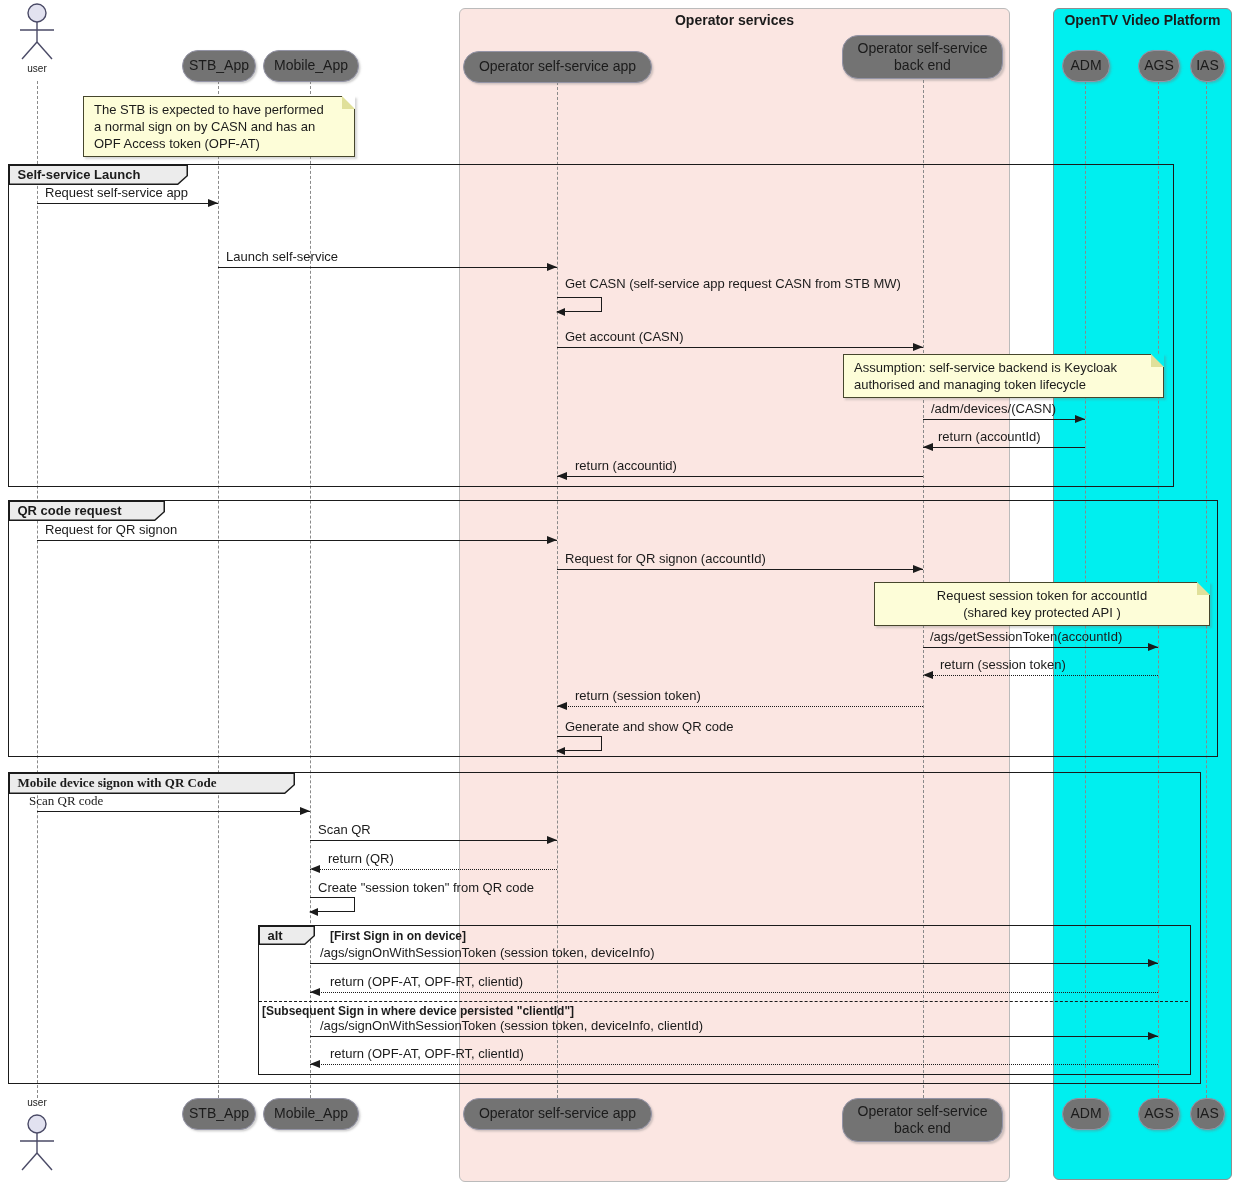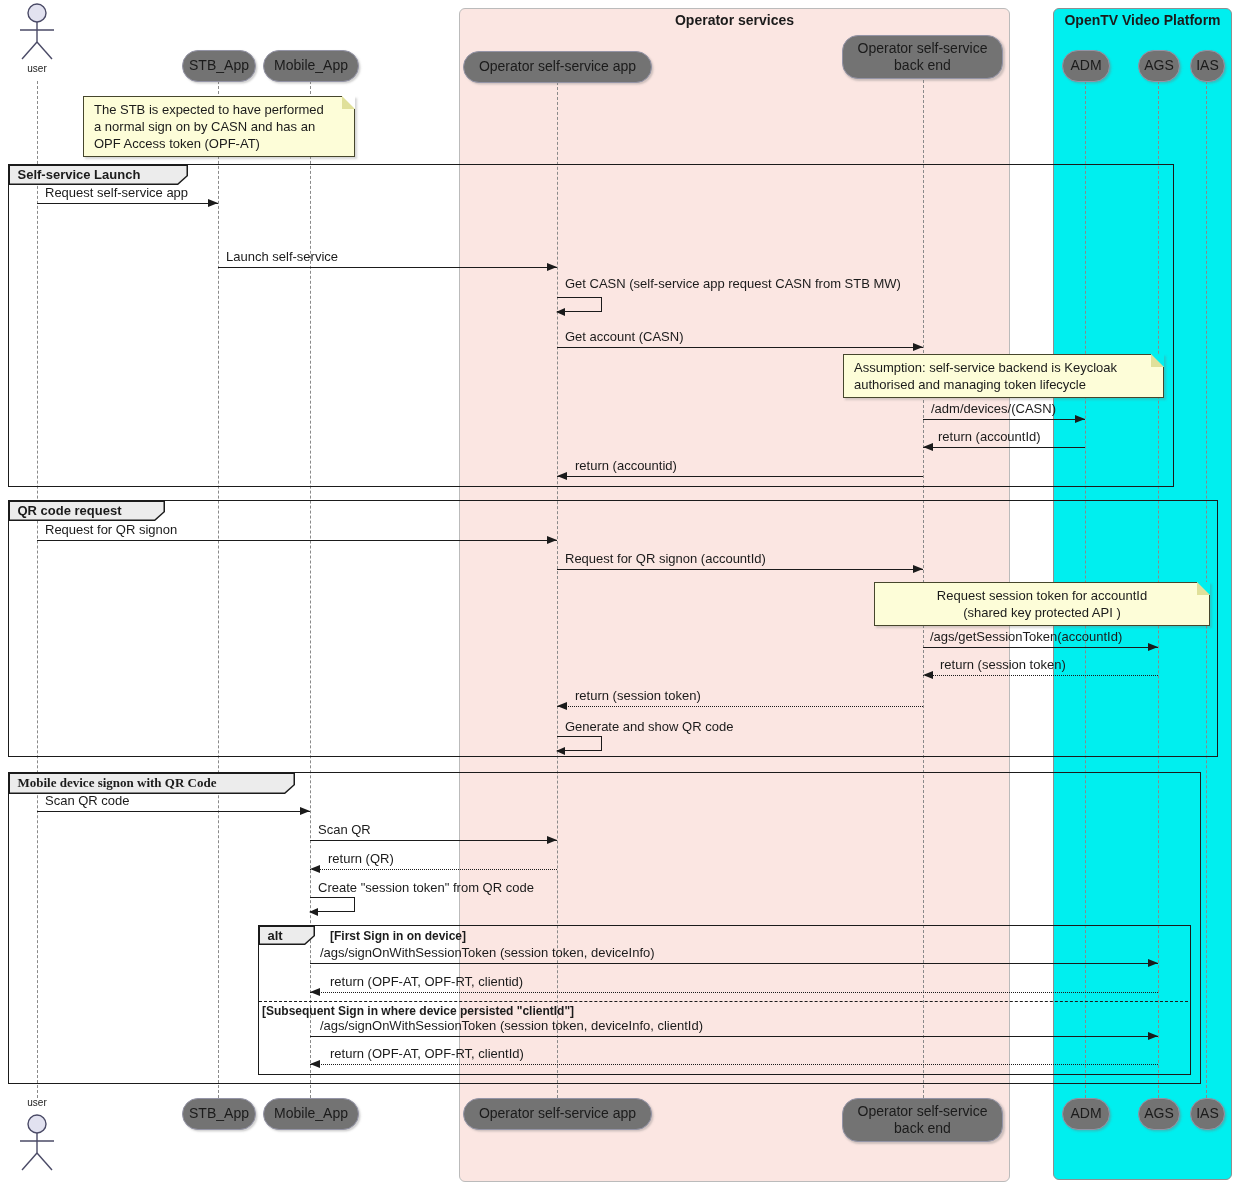--- a/index.html
+++ b/index.html
@@ -124,21 +124,21 @@
 
   <div class="msg-label" style="left:940px;top:657px;">return (session token)</div>
   <div class="msg-arrow head-l dotted" style="left:923px;top:675px;width:235px;"></div>
 
   <div class="msg-label" style="left:575px;top:688px;">return (session token)</div>
   <div class="msg-arrow head-l dotted" style="left:557px;top:706px;width:366px;"></div>
 
   <div class="msg-label" style="left:565px;top:719px;">Generate and show QR code</div>
   <div class="self-msg" style="left:557px;top:736px;"></div>
 
-  <div class="msg-label" style="left:45px;top:793px;">Scan QR code</div>
+  <div class="msg-label" style="left:29px;top:793px;font-family:Liberation Serif, serif;">Scan QR code</div>
   <div class="msg-arrow head-r" style="left:37px;top:811px;width:273px;"></div>
 
   <div class="msg-label" style="left:318px;top:822px;">Scan QR</div>
   <div class="msg-arrow head-r" style="left:310px;top:840px;width:247px;"></div>
 
   <div class="msg-label" style="left:328px;top:851px;">return (QR)</div>
   <div class="msg-arrow head-l dotted" style="left:310px;top:869px;width:247px;"></div>
 
   <div class="msg-label" style="left:318px;top:880px;">Create "session token" from QR code</div>
   <div class="self-msg" style="left:310px;top:897px;"></div>

